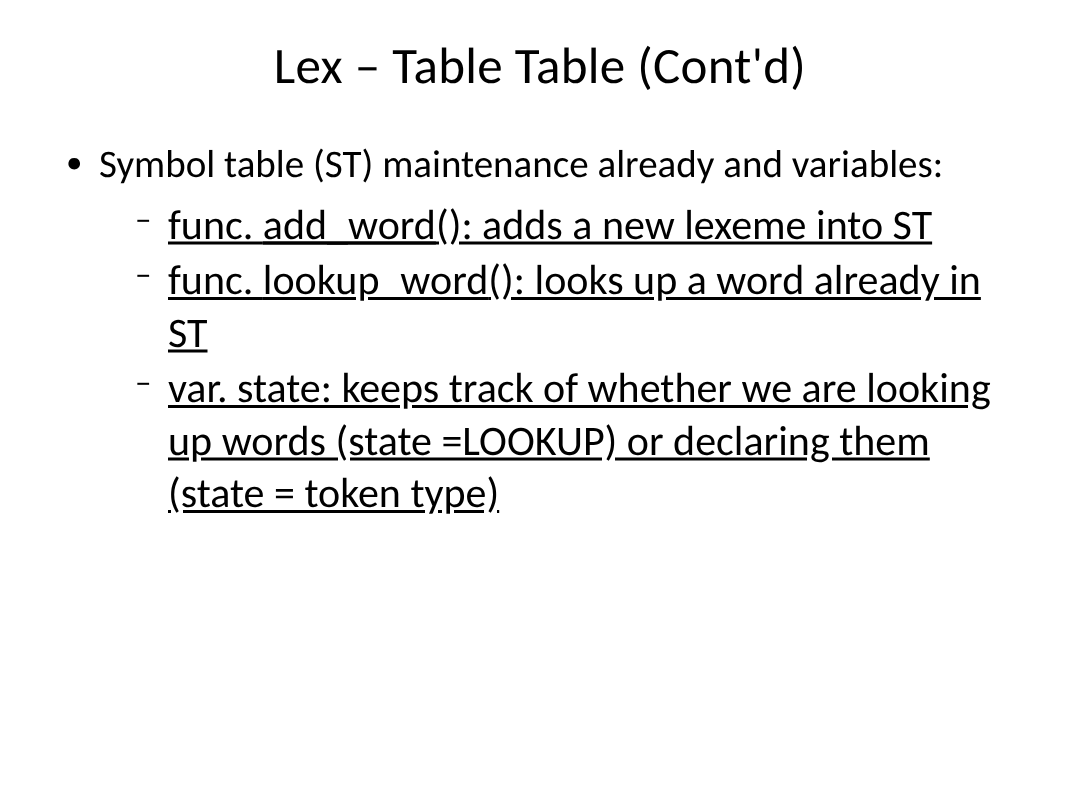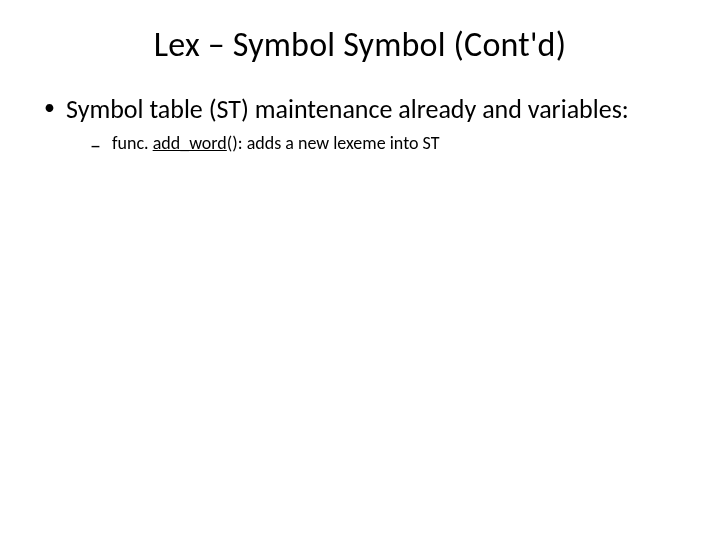--- a/index.html
+++ b/index.html
@@ -49,46 +49,53 @@
     line-height: 1.4;
   }
   ul.level2 {
     list-style: none;
     margin: 6px 0 0 0;
     padding: 0 0 0 24px;
   }
   ul.level2 > li {
     position: relative;
     padding-left: 22px;
-    font-size: 18px;
+    font-size: 28px;
     line-height: 1.25;
     margin-bottom: 2px;
+    text-decoration: underline;
   }
   ul.level2 > li::before {
     content: "–";
     position: absolute;
     left: 0;
     top: 0;
     font-size: 22px;
   }
   .uline {
     text-decoration: underline;
   }
 </style>
 </head>
 <body>
 
 <div class="slide">
-  <div class="title">Lex – Symbol Symbol (Cont'd)</div>
+  <div class="title">Lex – Table Table (Cont'd)</div>
 
   <div class="body">
     <ul class="level1">
       <li>
         <span>Symbol table (ST) maintenance  already and variables:</span>
         <ul class="level2">
           <li>
             <span>func. </span><span class="uline">add_word</span><span>(): adds a new lexeme into ST</span>
           </li>
+          <li>
+            <span>func. </span><span class="uline">lookup_word</span><span>(): looks up a word already in ST</span>
+          </li>
+          <li>
+            <span>var. state: keeps track of whether we are looking up words (state =LOOKUP) or declaring them (state = token type)</span>
+          </li>
         </ul>
       </li>
     </ul>
   </div>
 </div>
 
 </body></html>

